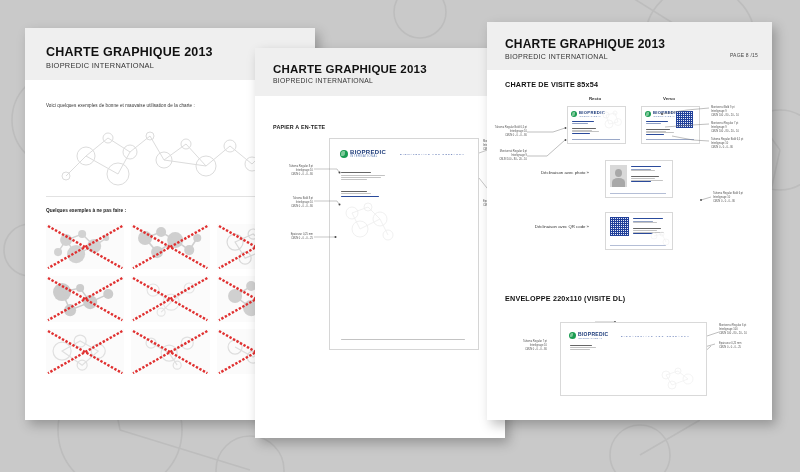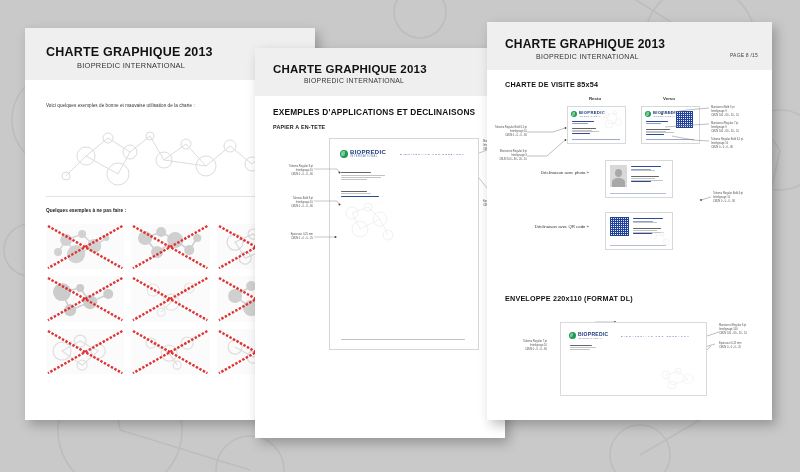--- a/index.html
+++ b/index.html
@@ -20,21 +20,21 @@
   }
   #page-left  {left:25px; top:28px;  width:290px;height:392px;z-index:1;}
   #page-mid   {left:255px;top:48px;  width:250px;height:390px;z-index:2;}
   #page-right {left:487px;top:22px;  width:285px;height:398px;z-index:3;}
 
   .hdr-band{background:#efefef;width:100%;box-sizing:border-box;position:relative;}
   .hdr-title{
     font-weight:bold;letter-spacing:.2px;color:#111;
     font-family:"Liberation Sans", sans-serif;
   }
-  .hdr-sub{color:#333;letter-spacing:.3px;margin-left:31px;}
+  .hdr-sub{color:#333;letter-spacing:.3px;}
   .hdr-page{position:absolute;color:#444;letter-spacing:.2px;}
 
   
   #page-left .hdr-band{height:52px;padding:17px 0 0 21px;}
   #page-left .hdr-title{font-size:12.5px;}
   #page-left .hdr-sub{font-size:7.4px;margin-top:2px;}
   .lp-intro{position:absolute;left:21px;top:75px;font-size:4.6px;color:#333;letter-spacing:.05px;}
   .lp-mol-box{position:absolute;left:21px;top:88px;width:248px;height:78px;}
   .lp-rule{position:absolute;left:21px;top:168px;width:248px;height:1px;background:#e2e2e2;}
   .lp-bad-label{position:absolute;left:21px;top:180px;font-size:4.8px;font-weight:bold;color:#222;}
@@ -280,21 +280,20 @@
     </div>
   </div>
 </div>
 
 <div class="sheet" id="page-mid">
   <div class="hdr-band">
     <div class="hdr-title">CHARTE GRAPHIQUE 2013</div>
     <div class="hdr-sub">BIOPREDIC INTERNATIONAL</div>
   </div>
 
-  <div class="mp-h1">EXEMPLES D'APPLICATIONS ET DECLINAISONS</div>
   <div class="mp-h2">PAPIER A EN-TETE</div>
 
   <div class="mp-sheet">
     <div class="logo" style="left:10px;top:10px;">
       <div class="mark" style="width:8px;height:8px;"></div>
       <div class="wordmark">
         <div class="wm-main" style="font-size:6px;">BIOPREDIC</div>
         <div class="wm-sub" style="font-size:2.6px;margin-top:.6px;">INTERNATIONAL</div>
       </div>
     </div>
@@ -502,21 +501,21 @@
     <svg style="position:absolute;right:1px;bottom:2px;width:22px;height:16px;" viewBox="0 0 22 16">
       <g stroke="#f2f2f2" stroke-width=".7" fill="none">
           <circle cx="5" cy="5" r="3"></circle>
           <circle cx="13" cy="3" r="2"></circle>
           <circle cx="17" cy="11" r="3"></circle>
           <path d="M5 5 L13 3 L17 11"></path>
         </g>
       </svg>
   </div>
 
-  <div class="rp-h2">ENVELOPPE 220x110 (FORMAT DL)</div>
+  <div class="rp-h2">ENVELOPPE 220x110 (VISITE DL)</div>
   <div class="env">
     <div class="logo" style="left:8px;top:9px;">
       <div class="mark" style="width:7px;height:7px;"></div>
       <div class="wordmark">
         <div class="wm-main" style="font-size:5px;">BIOPREDIC</div>
         <div class="wm-sub" style="font-size:2.2px;margin-top:.4px;">INTERNATIONAL</div>
       </div>
     </div>
     <div style="position:absolute;left:9px;top:22px;">
       <div class="tl dark" style="width:22px;height:.8px;margin-bottom:1.1px;"></div>

